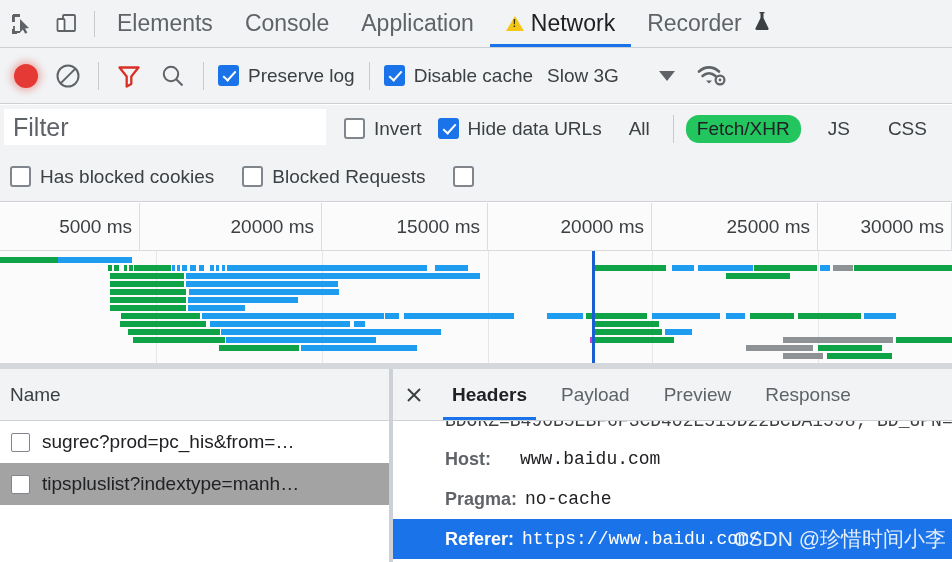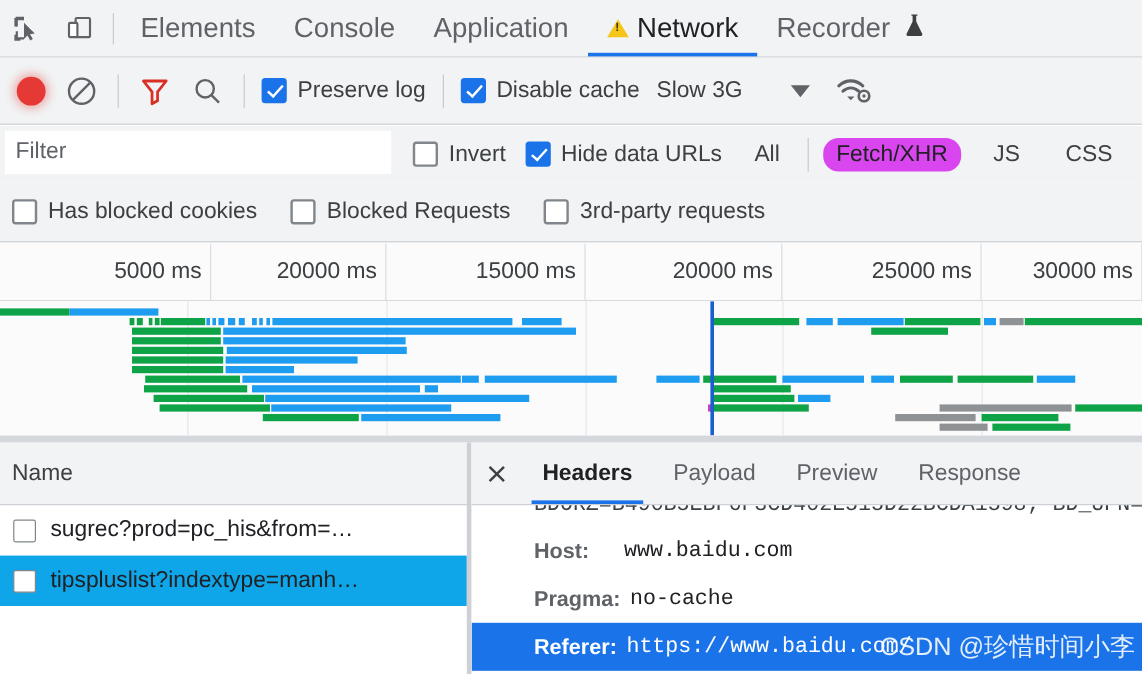--- a/index.html
+++ b/index.html
@@ -96,34 +96,34 @@
 
   
   .filterrow {
     position: absolute; left: 0; top: 105px; width: 952px; height: 47px;
     background: #f1f3f4; display: flex; align-items: center;
   }
   .filter-input {
     position: absolute; left: 4px; top: 109px;
     width: 322px; height: 36px;
     background: #ffffff; border: none; outline: none;
-    font-size: 19px; color: #3c4043;
+    font-size: 25px; color: #3c4043;
     padding: 0 9px;
     font-family: "Liberation Sans", sans-serif;
   }
   .filter-input::placeholder { color: #5f6368; }
   .frow-right {
     position: absolute; left: 344px; top: 105px; height: 47px;
     display: flex; align-items: center; gap: 16px;
   }
   .ftype {
     font-size: 19px; color: #3c4043; padding: 3px 11px; border-radius: 13px;
     cursor: pointer; white-space: nowrap;
   }
-  .ftype.sel { background: #d946ef; color: #202124; }
+  .ftype.sel { background: #22c55e; color: #202124; }
 
   
   .cbrow2 {
     position: absolute; left: 0; top: 152px; width: 952px; height: 50px;
     background: #f1f3f4;
     border-bottom: 1px solid #cdd0d4;
     display: flex; align-items: center; padding-left: 10px; gap: 28px;
   }
 
   
@@ -170,21 +170,21 @@
     height: 52px; background: #f1f3f4;
     border-bottom: 1px solid #cdd0d4;
     display: flex; align-items: center; padding-left: 10px;
     font-size: 19px; color: #3c4043;
   }
   .req-row {
     height: 42px; display: flex; align-items: center; gap: 12px;
     padding-left: 11px; font-size: 19px; color: #202124;
     cursor: pointer; white-space: nowrap; overflow: hidden;
   }
-  .req-row.sel { background: #0ea5e9; }
+  .req-row.sel { background: #a3a3a3; }
   .rowcbox {
     width: 19px; height: 19px; border: 1.6px solid #80868b; border-radius: 2px;
     background: #fff; flex: none;
   }
 
   .splitter {
     position: absolute; left: 389px; top: 0; width: 4px; height: 193px;
     background: #cdd0d4; cursor: col-resize;
   }
 
@@ -354,26 +354,25 @@
     <div class="cb-label">
       <span class="cbox"></span>
       <span>Has blocked cookies</span>
     </div>
     <div class="cb-label">
       <span class="cbox"></span>
       <span>Blocked Requests</span>
     </div>
     <div class="cb-label">
       <span class="cbox"></span>
-      <span>3rd-party requests</span>
     </div>
   </div>
 
   <div class="ruler" id="ruler">
-      <div class="tick" style="left: 0px; width: 176px;">5000 ms</div>
+      <div class="tick" style="left: 0px; width: 140px;">5000 ms</div>
       <div class="tick" style="left: 156px; width: 166px;">20000 ms</div>
       <div class="tick" style="left: 322px; width: 166px;">15000 ms</div>
       <div class="tick" style="left: 488px; width: 164px;">20000 ms</div>
       <div class="tick" style="left: 652px; width: 166px;">25000 ms</div>
       <div class="tick" style="left: 818px; width: 134px; text-align: center;">30000 ms</div>
     </div>
 
   <div class="overview" id="overview">
       <div class="ov-grid" style="left: 156px;"></div>
       <div class="ov-grid" style="left: 322px;"></div>

